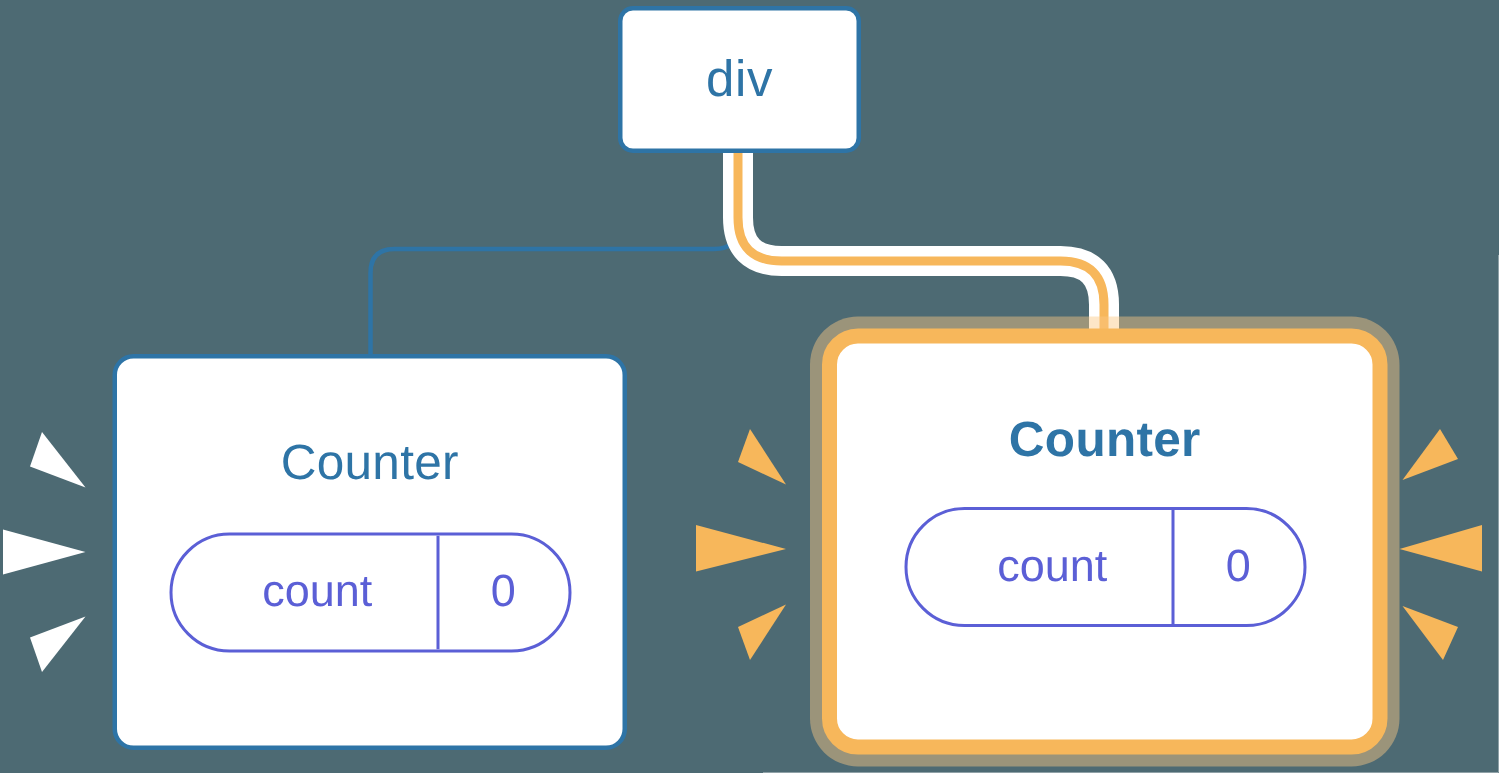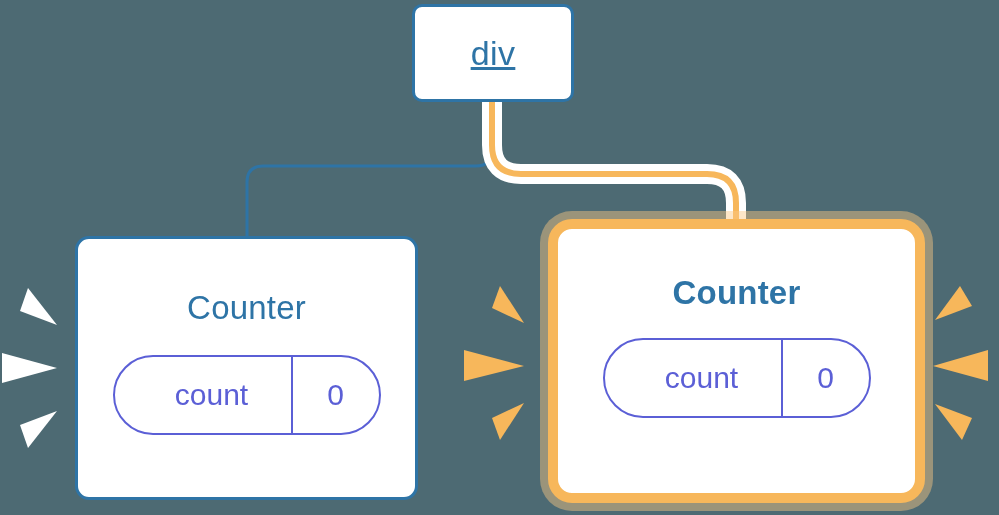--- a/index.html
+++ b/index.html
@@ -43,21 +43,20 @@
     height: 98px;
     border: 3px solid #2e74a6;
     border-radius: 10px;
     justify-content: center;
     z-index: 6;
   }
   #node-div .node-title {
     font-size: 34px;
     color: #2e74a6;
     letter-spacing: 0.4px;
-    text-decoration: underline;
   }
 
   #node-counter-left {
     left: 75px;
     top: 236px;
     width: 343px;
     height: 264px;
     border: 3px solid #2e74a6;
     border-radius: 14px;
     z-index: 5;

